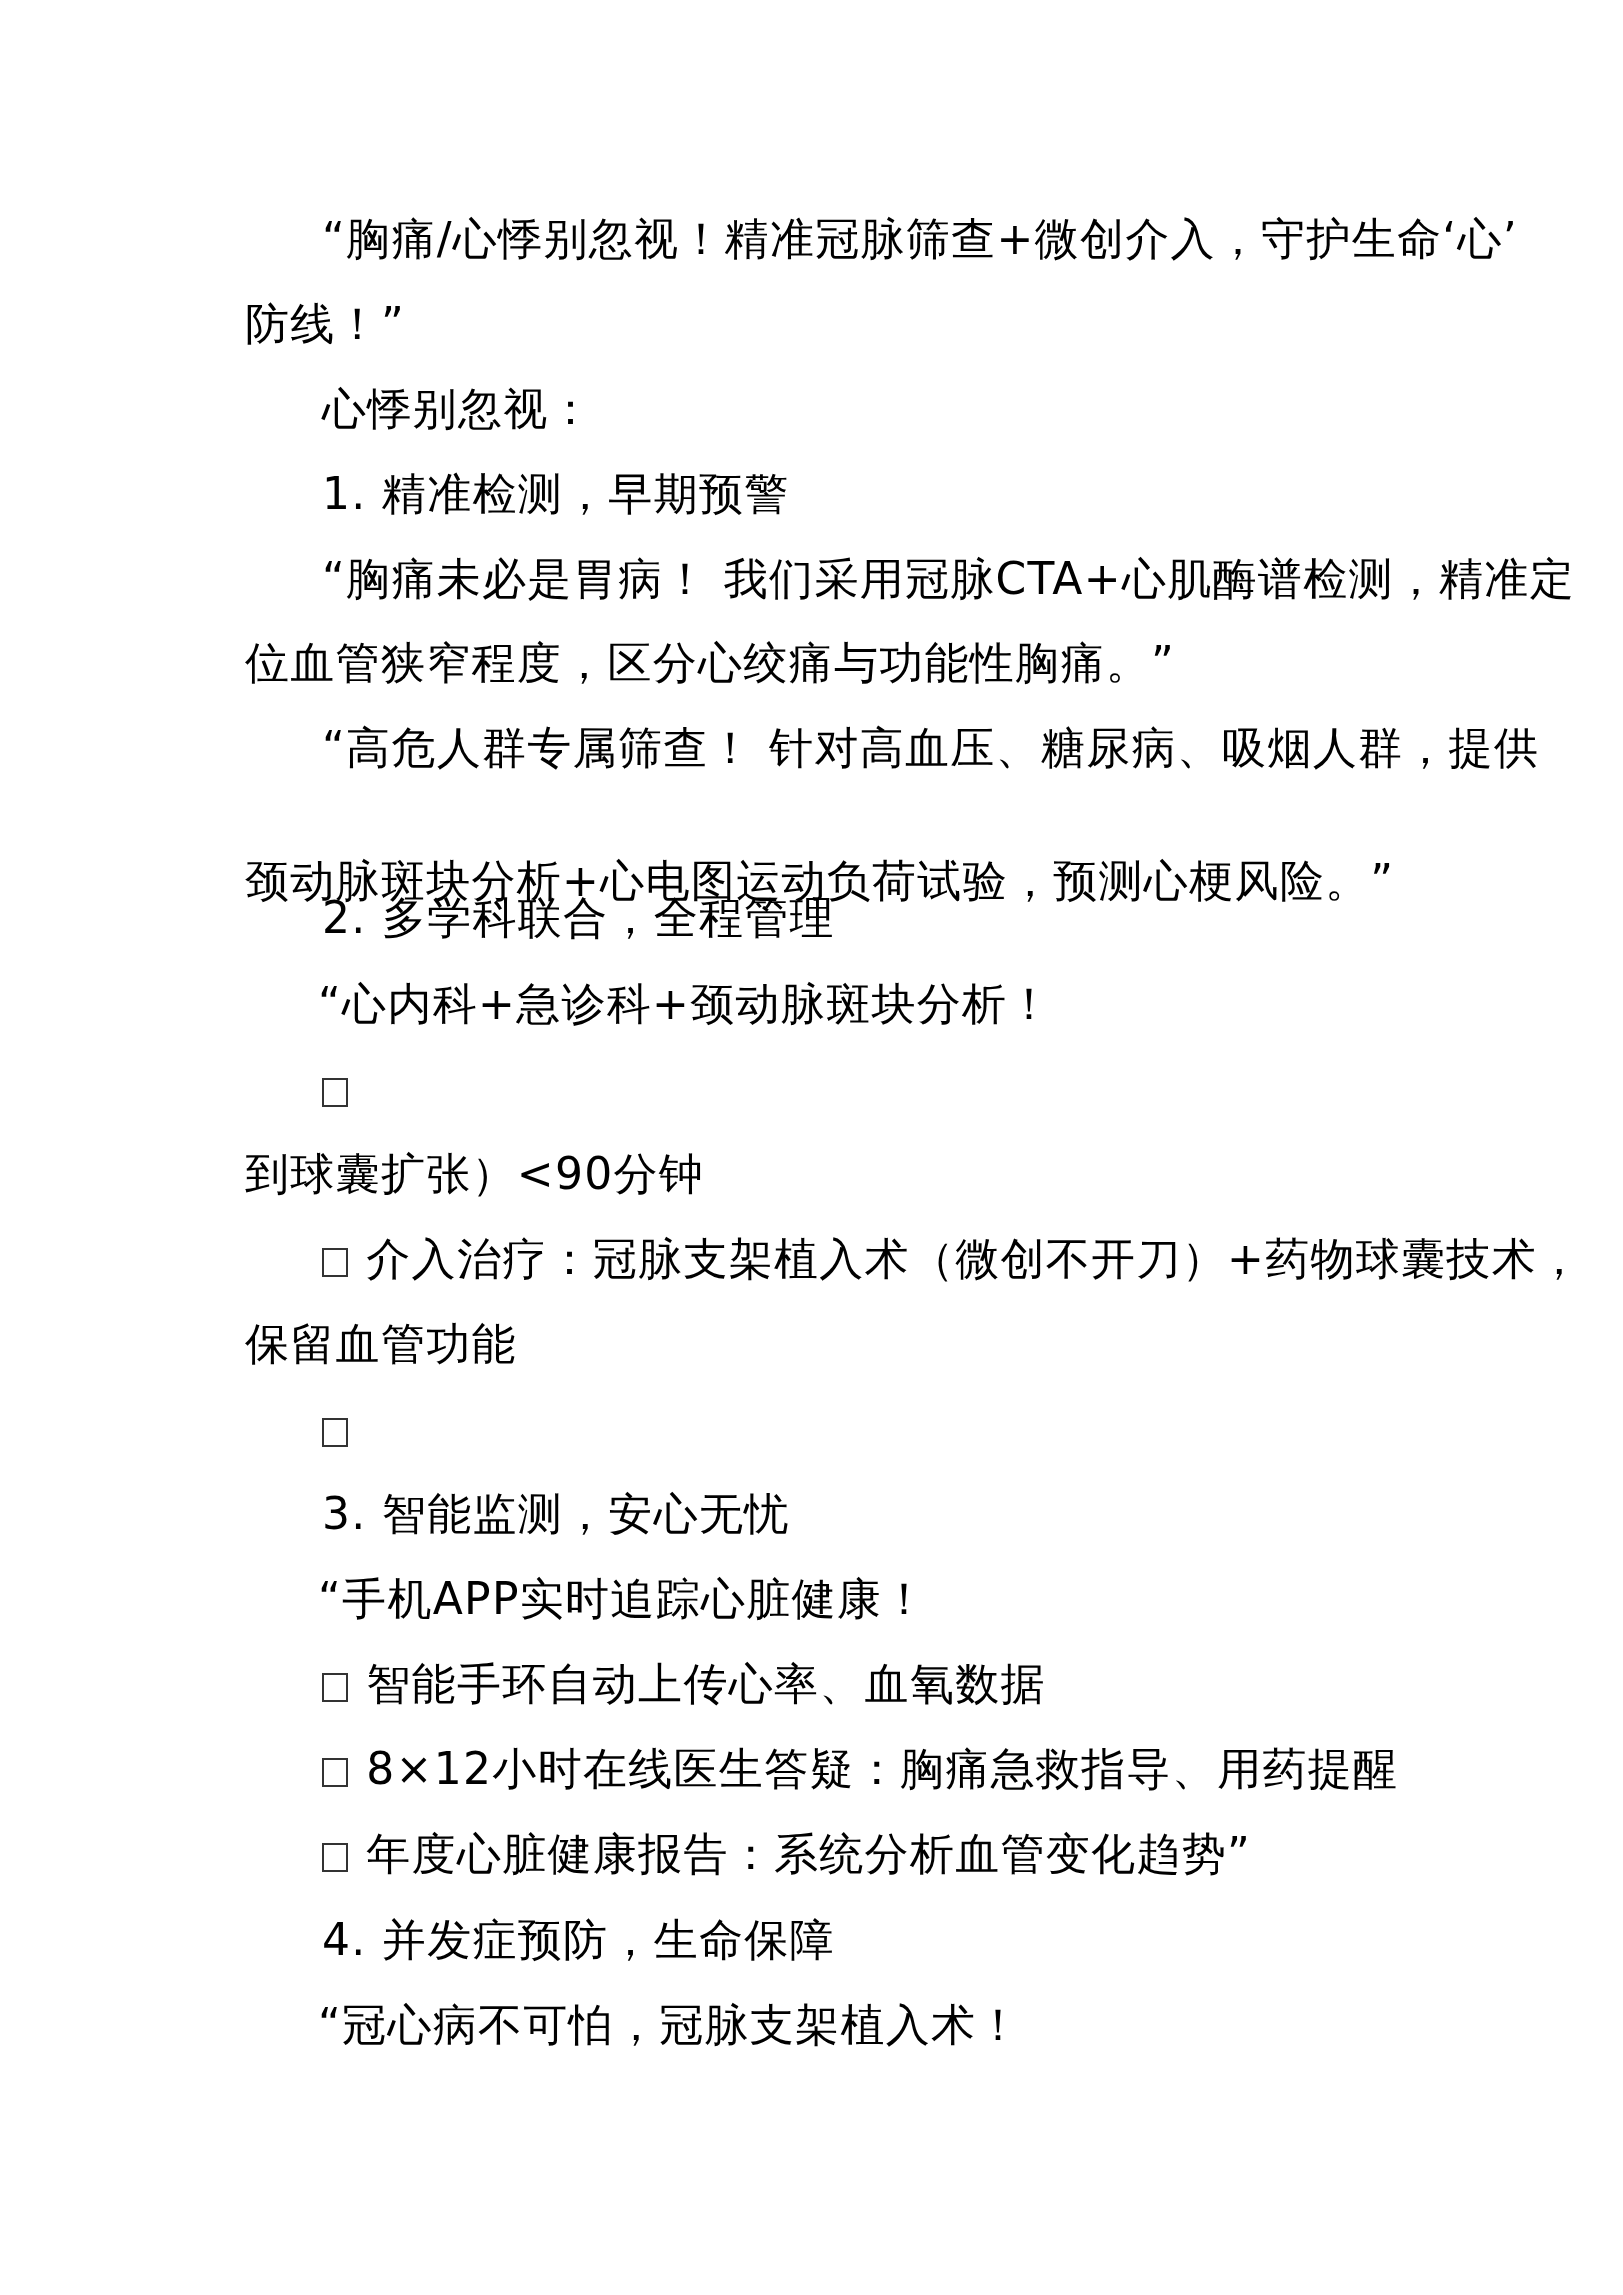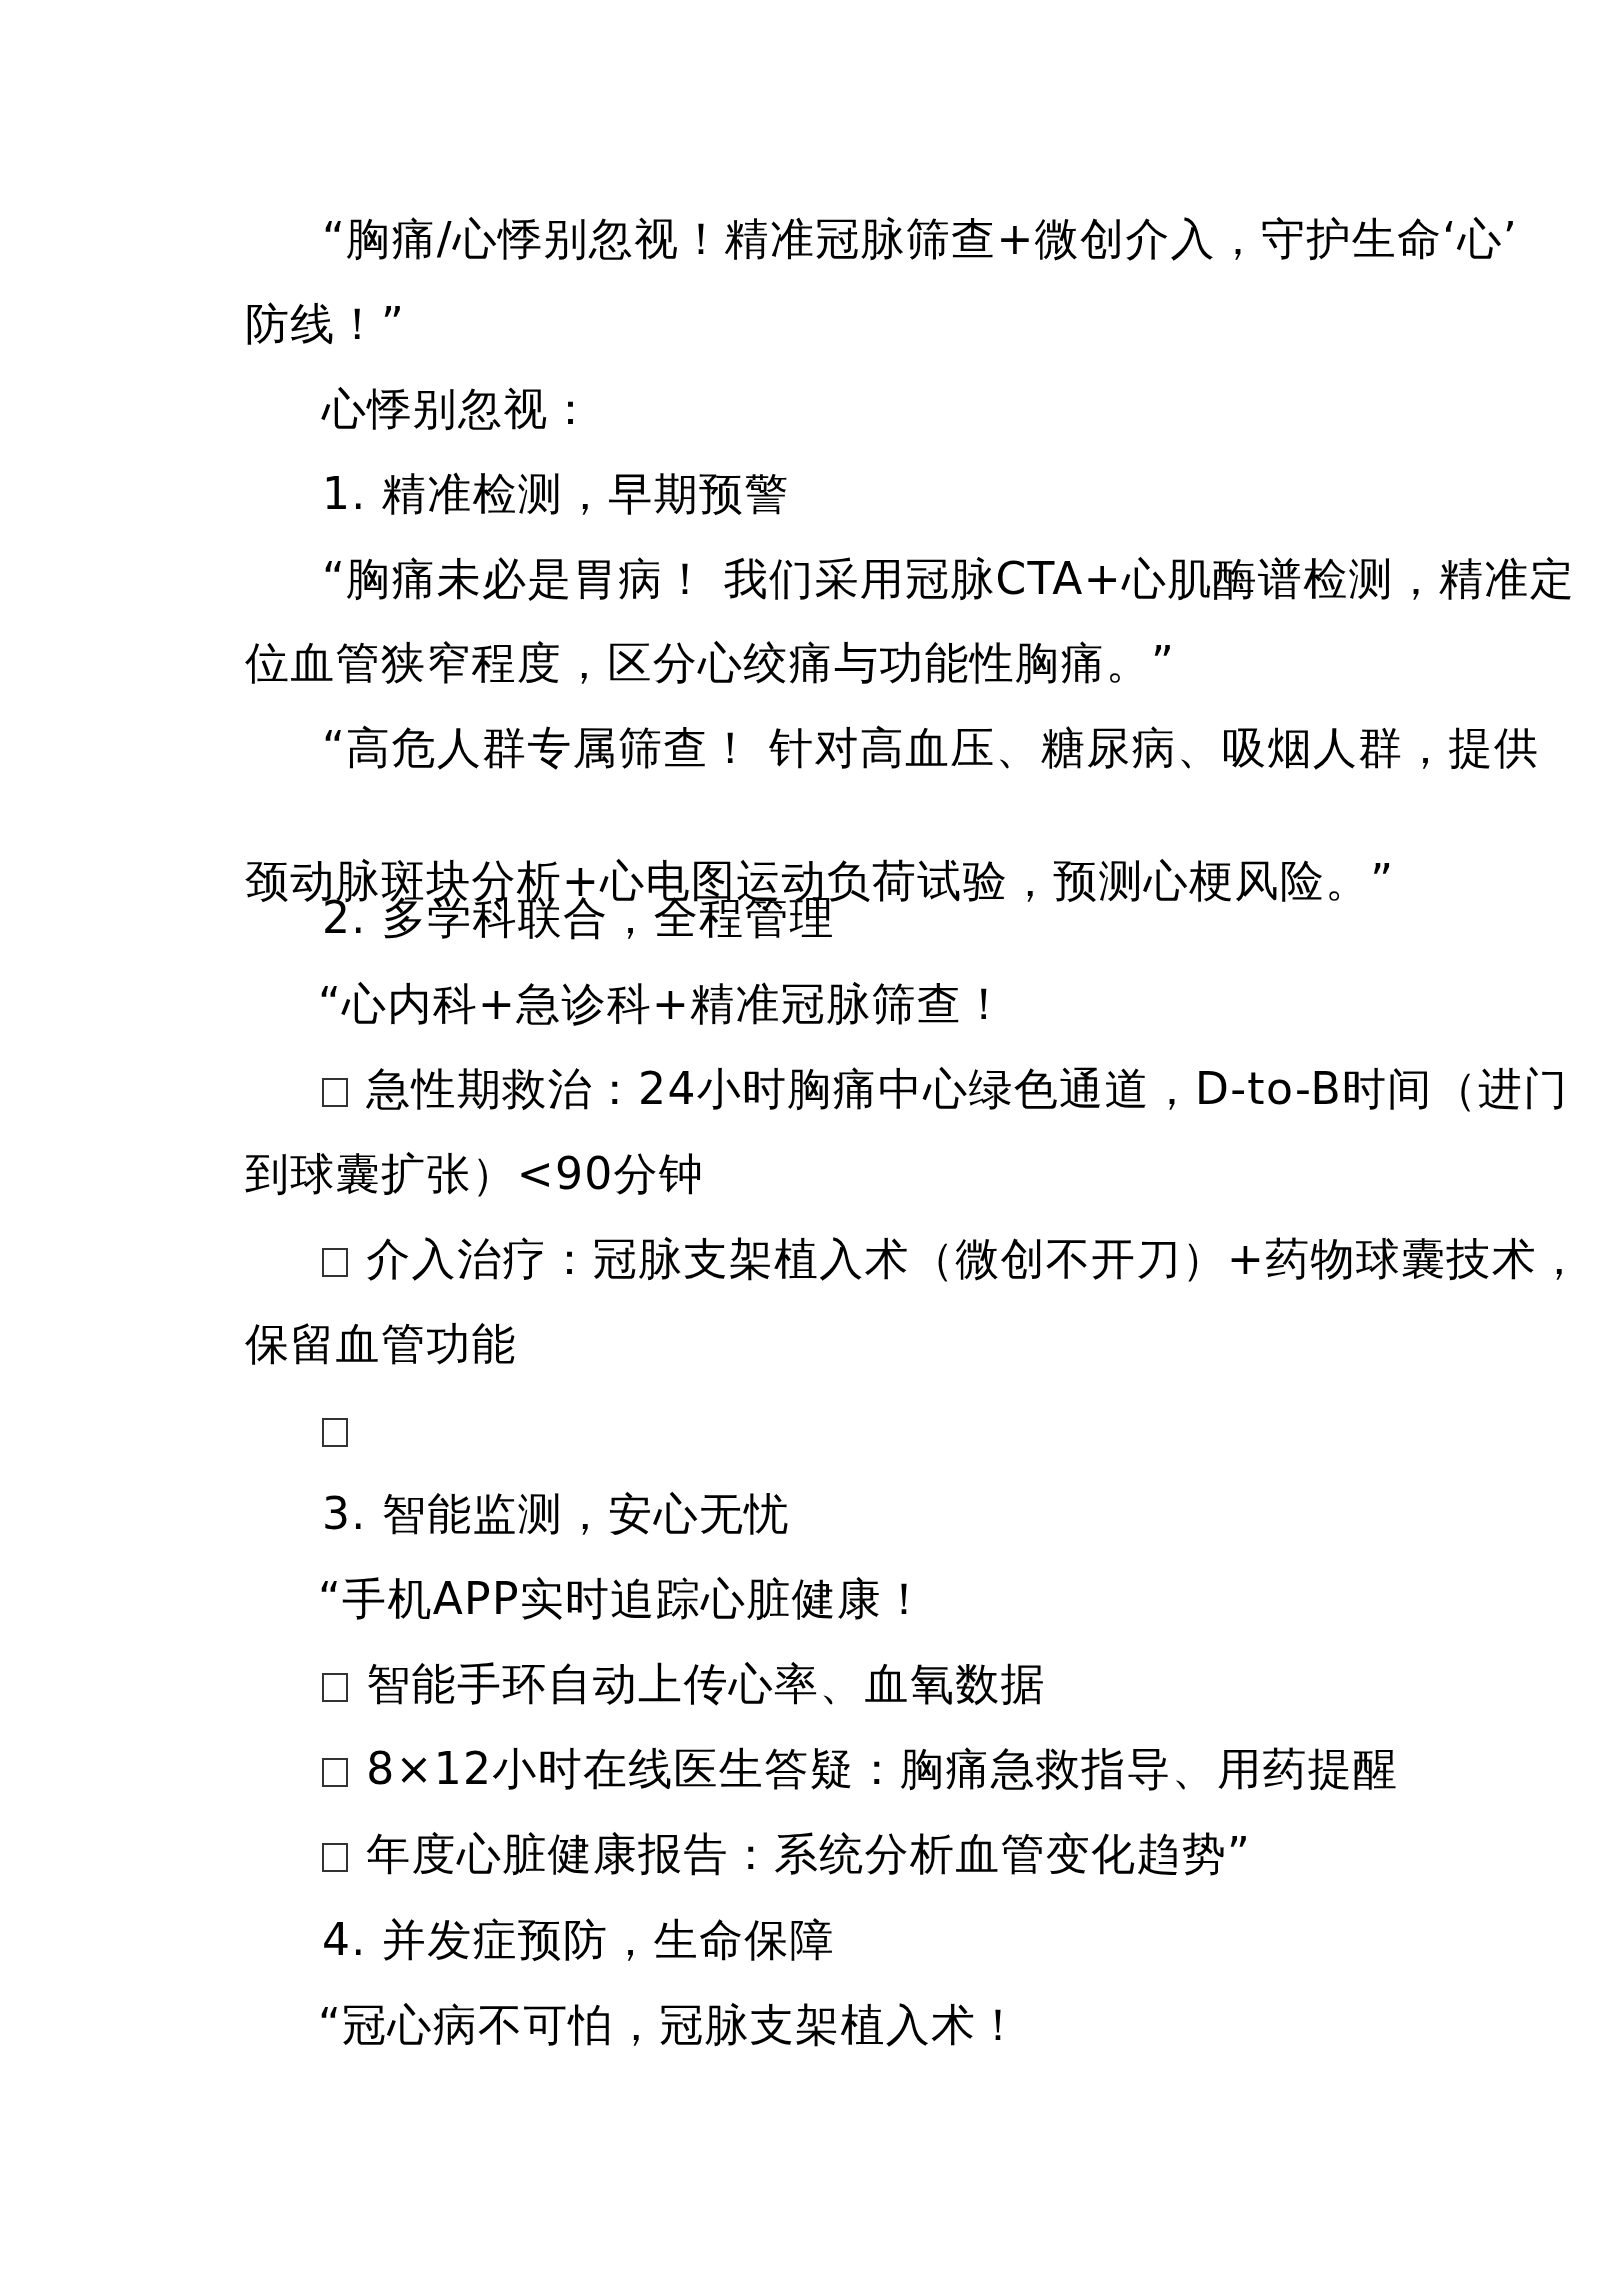--- a/index.html
+++ b/index.html
@@ -21,22 +21,22 @@
 
   <div class="line indent" style="top:386px">心悸别忽视：</div>
 
   <div class="line indent" style="top:471px">1. 精准检测，早期预警</div>
   <div class="line indent" style="top:556px">“胸痛未必是胃病！ 我们采用冠脉CTA+心肌酶谱检测，精准定</div>
   <div class="line" style="top:640px">位血管狭窄程度，区分心绞痛与功能性胸痛。”</div>
   <div class="line indent" style="top:725px">“高危人群专属筛查！ 针对高血压、糖尿病、吸烟人群，提供</div>
   <div class="line" style="top:858px">颈动脉斑块分析+心电图运动负荷试验，预测心梗风险。”</div>
 
   <div class="line indent" style="top:895px">2. 多学科联合，全程管理</div>
-  <div class="line indent-q" style="top:981px">“心内科+急诊科+精准冠脉筛查！</div>
-  <div class="line indent" style="top:1066px"><span class="box"></span><span>急性期救治：24小时胸痛中心绿色通道，D-to-B时间（进门</span></div>
+  <div class="line indent-q" style="top:981px">“心内科+急诊科+颈动脉斑块分析！</div>
+  <div class="line indent" style="top:1066px"><span class="box"></span></div>
   <div class="line" style="top:1151px">到球囊扩张）&lt;90分钟</div>
   <div class="line indent" style="top:1236px"><span class="box"></span><span>介入治疗：冠脉支架植入术（微创不开刀）+药物球囊技术，</span></div>
   <div class="line" style="top:1321px">保留血管功能</div>
   <div class="line indent" style="top:1406px"><span class="box"></span></div>
 
   <div class="line indent" style="top:1491px">3. 智能监测，安心无忧</div>
   <div class="line indent-q" style="top:1576px">“手机APP实时追踪心脏健康！</div>
   <div class="line indent" style="top:1661px"><span class="box"></span><span>智能手环自动上传心率、血氧数据</span></div>
   <div class="line indent" style="top:1746px"><span class="box"></span><span>8×12小时在线医生答疑：胸痛急救指导、用药提醒</span></div>
   <div class="line indent" style="top:1831px"><span class="box"></span><span>年度心脏健康报告：系统分析血管变化趋势”</span></div>

